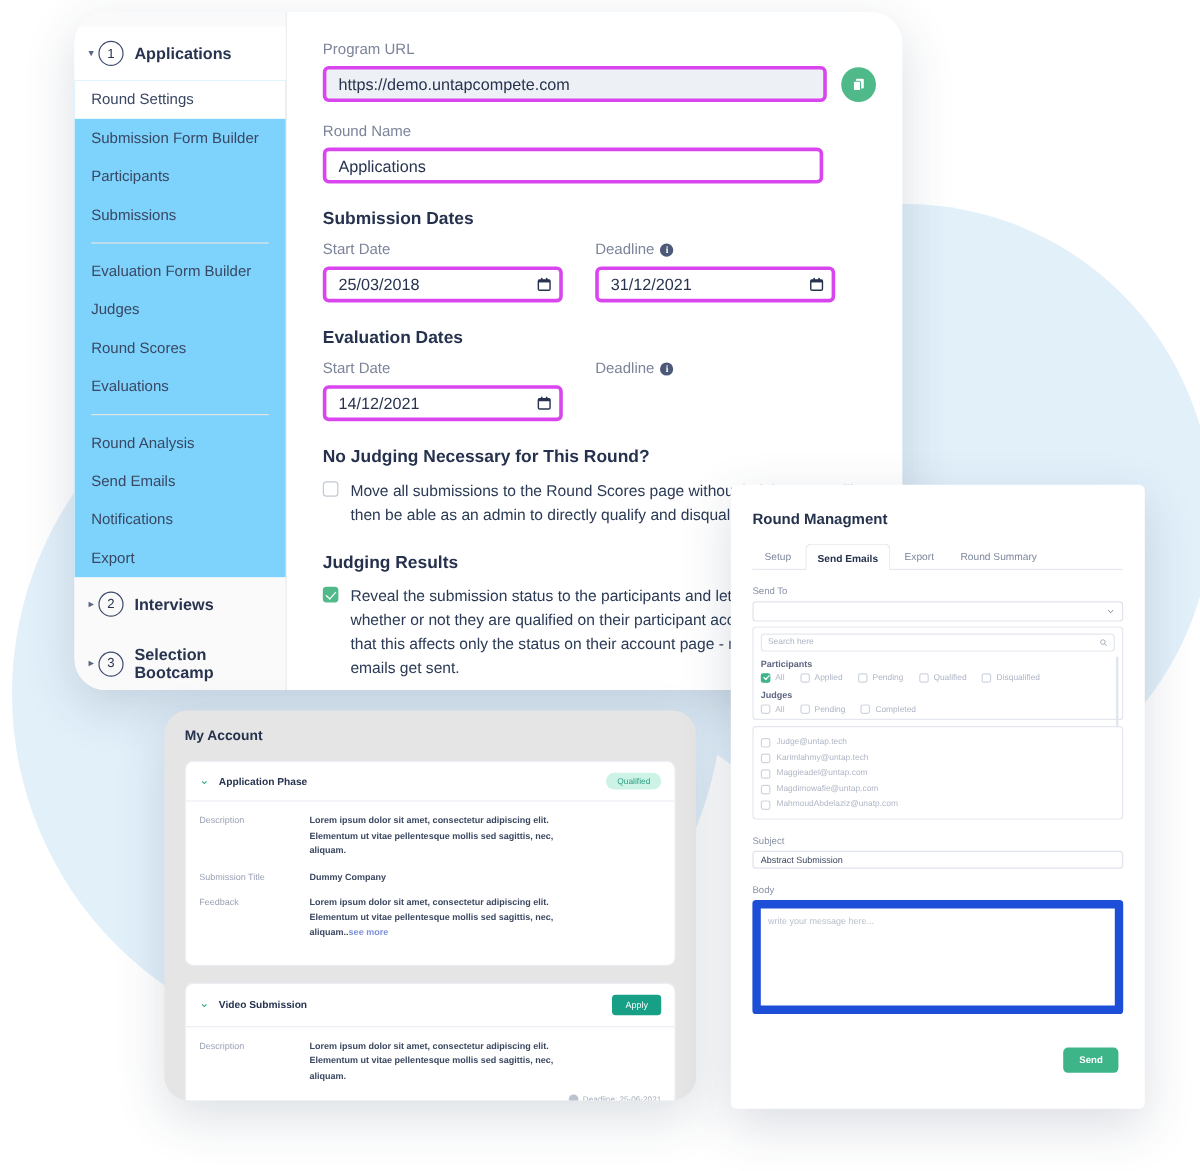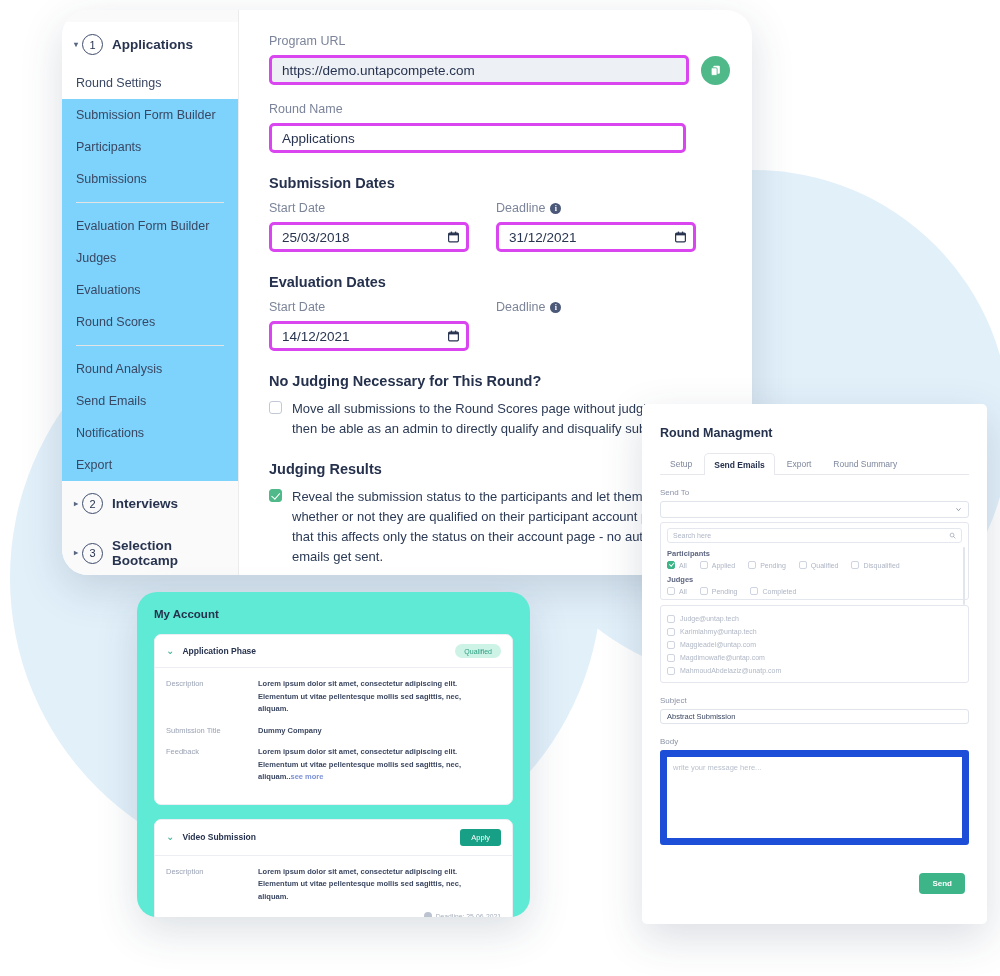--- a/index.html
+++ b/index.html
@@ -131,21 +131,21 @@
     transform: rotate(42deg) translate(-0.5px,-1px);
   }
   .check-text {
     font-size: 13px; line-height: 20px; color: #2b3a55;
     max-width: 420px;
   }
 
   
   #round-mgmt {
     position: absolute;
-    left: 642px; top: 404px;
+    left: 609px; top: 404px;
     width: 345px; height: 520px;
     background: #ffffff;
     border-radius: 5px;
     box-shadow: 0 14px 42px rgba(40,60,90,.17);
     z-index: 4;
     overflow: hidden;
     padding: 22px 18px 0 18px;
   }
   #rm-title { font-size: 12.5px; font-weight: 700; color: #25314d; }
   #rm-tabs {
@@ -217,22 +217,22 @@
     background: #3eb489; color: #fff; border: none;
     border-radius: 4px; padding: 6px 13px;
     font-family: "Liberation Sans", sans-serif;
     font-size: 8px; font-weight: 700; cursor: pointer;
   }
 
   
   #my-account {
     position: absolute;
     left: 137px; top: 592px;
-    width: 393px; height: 325px;
-    background: #5eead4;
+    width: 443px; height: 325px;
+    background: #e5e5e5;
     border-radius: 20px;
     box-shadow: 0 14px 42px rgba(40,60,90,.16);
     z-index: 3;
     padding: 16px 17px;
     overflow: hidden;
   }
   #ma-title { font-size: 11.5px; font-weight: 700; color: #25314d; }
   .ma-card {
     border: 1px solid #eceef3; border-radius: 7px;
     margin-top: 14px; background: #fff; overflow: hidden;
@@ -287,22 +287,22 @@
     </div>
 
     <div class="sub-list">
       <div class="sub-item sel">Round Settings</div>
       <div class="sub-item">Submission Form Builder</div>
       <div class="sub-item">Participants</div>
       <div class="sub-item">Submissions</div>
       <div class="sub-sep"></div>
       <div class="sub-item">Evaluation Form Builder</div>
       <div class="sub-item">Judges</div>
+      <div class="sub-item">Round Scores</div>
       <div class="sub-item">Evaluations</div>
-      <div class="sub-item">Round Scores</div>
       <div class="sub-sep"></div>
       <div class="sub-item">Round Analysis</div>
       <div class="sub-item">Send Emails</div>
       <div class="sub-item">Notifications</div>
       <div class="sub-item">Export</div>
     </div>
 
     <div class="round-head">
       <span class="caret">▸</span>
       <span class="num-badge">2</span>

